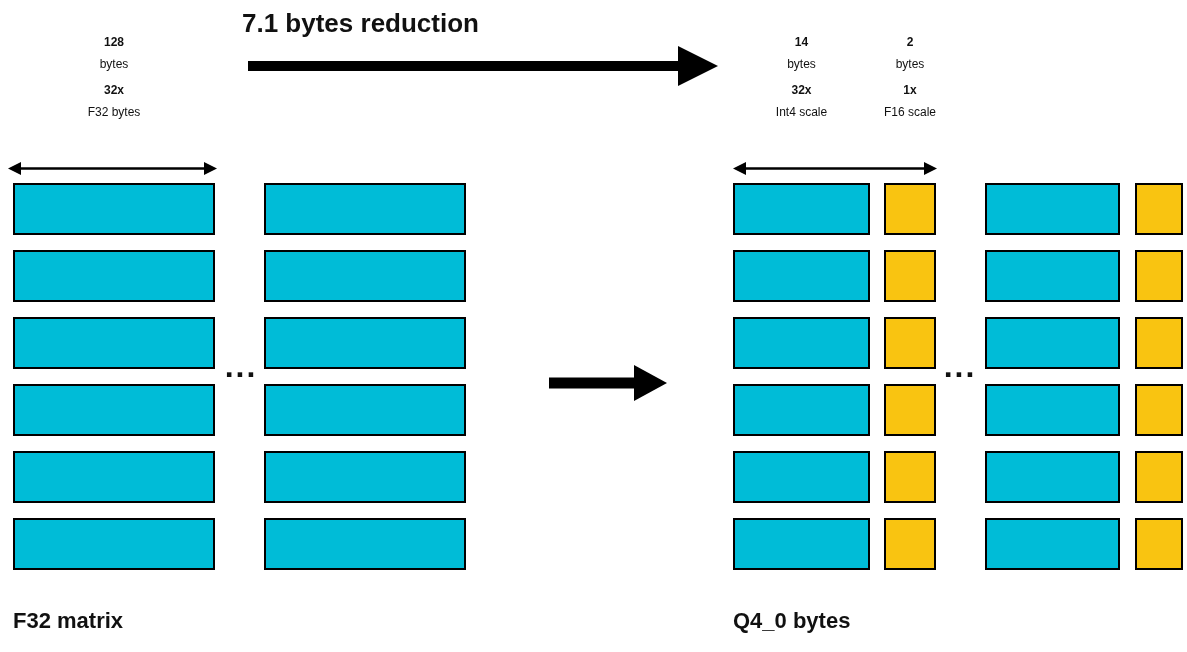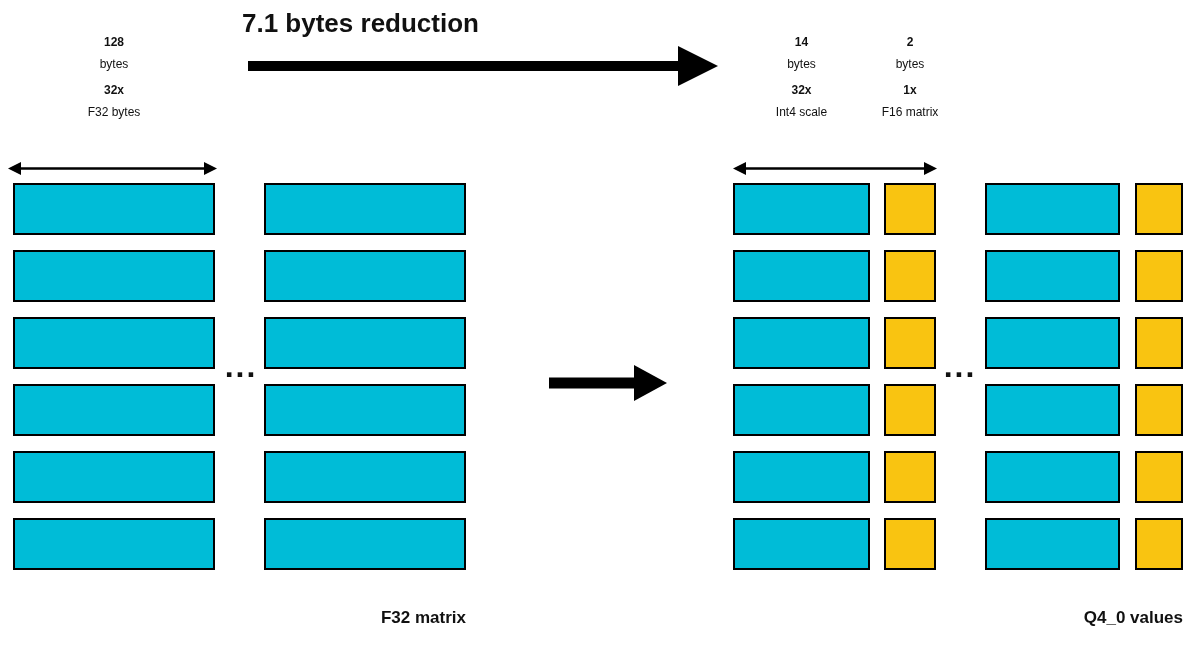--- a/index.html
+++ b/index.html
@@ -52,22 +52,22 @@
 
   .dots {
     font-size: 32px;
     font-weight: 800;
     letter-spacing: 2px;
     line-height: 32px;
   }
 
   .matrix-label {
     top: 608px;
-    text-align: right;
-    font-size: 17px;
+    text-align: left;
+    font-size: 22px;
     font-weight: 700;
   }
 
   svg { display: block; }
 </style>
 </head>
 <body>
 
 <div class="canvas">
 
@@ -119,21 +119,21 @@
     <div class="val">14</div>
     <div class="unit">bytes</div>
     <div class="val gap">32x</div>
     <div class="unit">Int4 scale</div>
   </div>
 
   <div class="abs label-stack" style="left:860px; top:31px; width:100px;">
     <div class="val">2</div>
     <div class="unit">bytes</div>
     <div class="val gap">1x</div>
-    <div class="unit">F16 matrix</div>
+    <div class="unit">F16 scale</div>
   </div>
 
   <svg class="abs" style="left:733px; top:159px;" width="204" height="19" viewBox="0 0 204 19" aria-hidden="true">
     <line x1="11" y1="9.5" x2="193" y2="9.5" stroke="#000" stroke-width="2.5"></line>
     <polygon points="0,9.5 13,3 13,16" fill="#000"></polygon>
     <polygon points="204,9.5 191,3 191,16" fill="#000"></polygon>
   </svg>
 
   <div class="abs col" style="left:733px; width:137px;">
     <div class="block int4"></div>
@@ -167,15 +167,15 @@
   <div class="abs col" style="left:1135px; width:48px;">
     <div class="block scale"></div>
   <div class="block scale"></div>
       <div class="block scale"></div>
       <div class="block scale"></div>
       <div class="block scale"></div>
       <div class="block scale"></div>
     </div>
 
   <div class="abs matrix-label" style="left:13px; width:453px;">F32 matrix</div>
-  <div class="abs matrix-label" style="left:733px; width:450px;">Q4_0 values</div>
+  <div class="abs matrix-label" style="left:733px; width:450px;">Q4_0 bytes</div>
 
 </div>
 
 </body></html>

